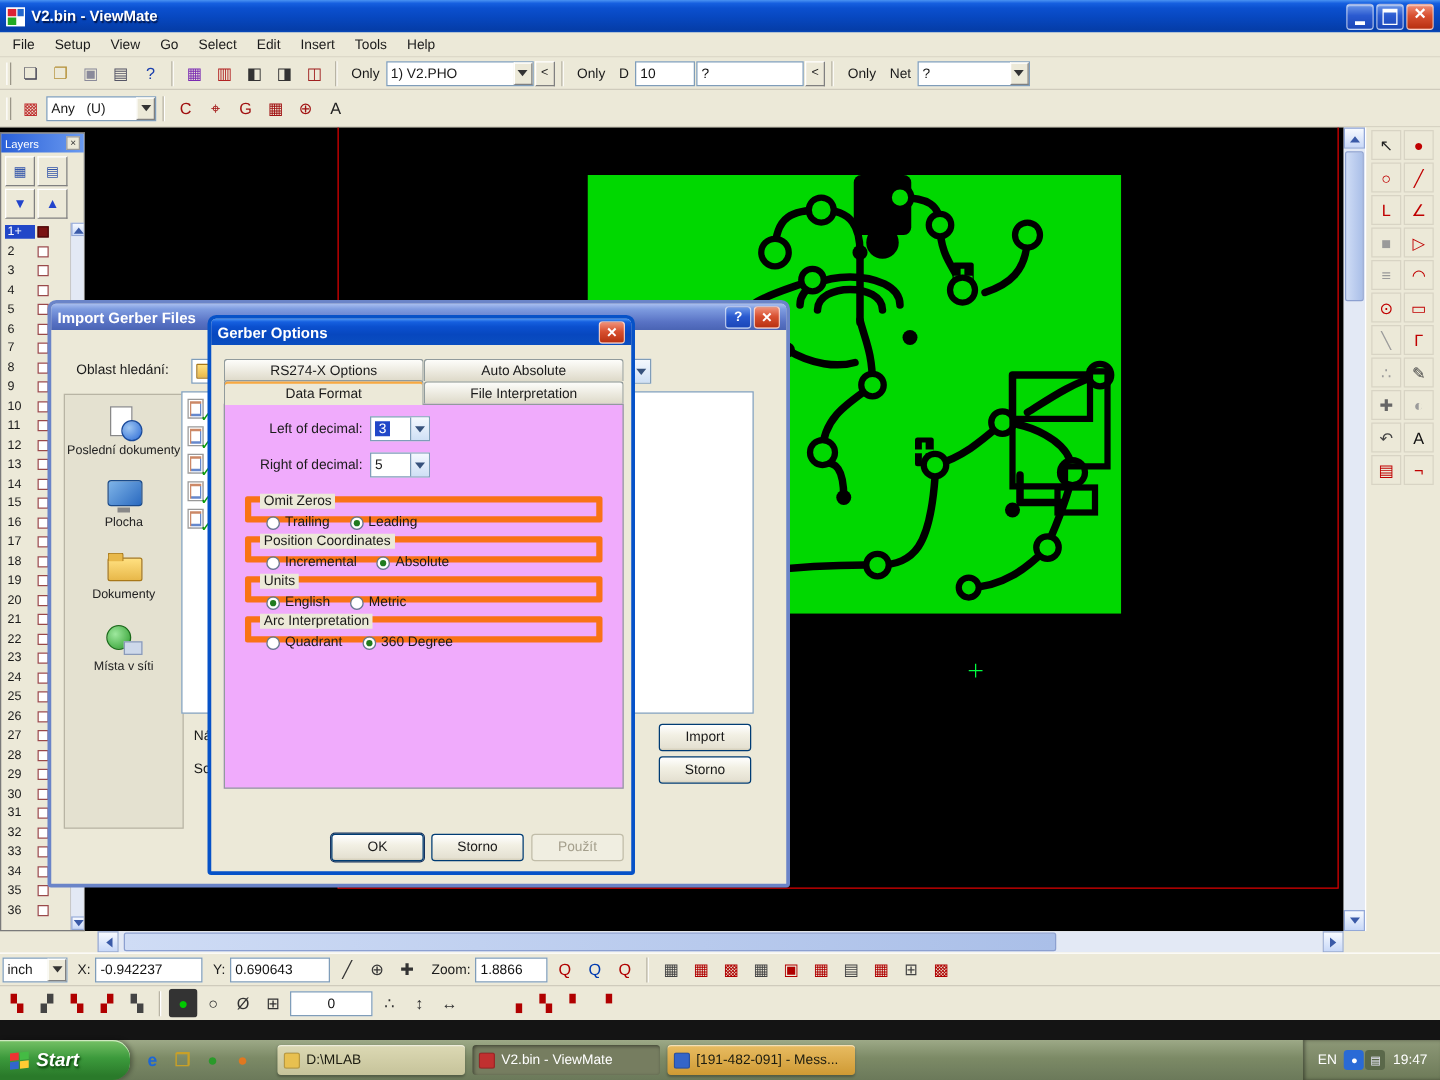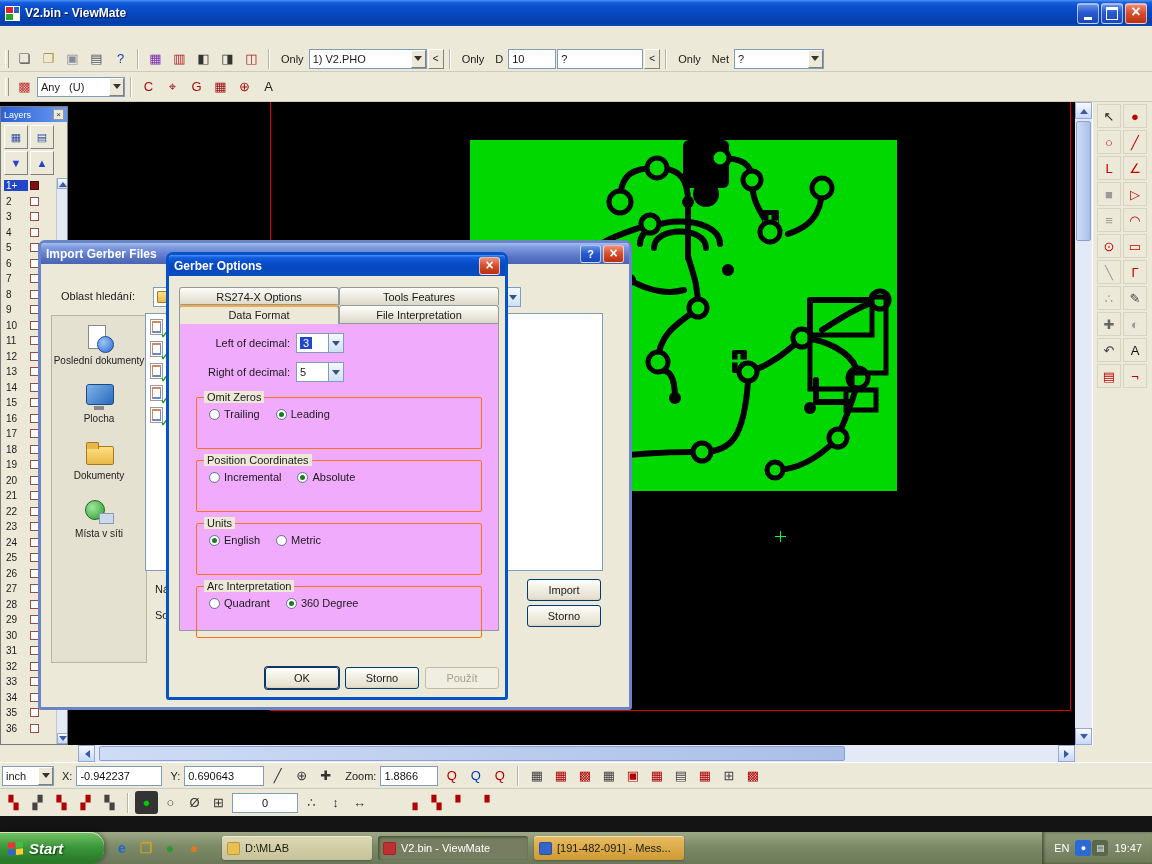--- a/index.html
+++ b/index.html
@@ -116,21 +116,21 @@
 
 .gtrow{position:absolute;display:flex;left:10px;width:320px;height:18px;}
 .gtab{flex:1;display:flex;align-items:center;justify-content:center;font-size:11px;height:18px;
  background:linear-gradient(#fdfdfa,#ddd9c8);border:1px solid #919b9c;border-bottom:none;border-radius:3px 3px 0 0;}
 .gtab.active{background:#ece9d8;height:20px;margin-top:-1px;z-index:4;position:relative;box-shadow:inset 0 2px 0 #f8a840;}
 .gpage{position:absolute;left:10px;top:68px;width:320px;height:308px;border:1px solid #919b9c;background:#f0abfc;z-index:2;}
 .decrow{display:flex;align-items:center;margin:9px 10px 0;}
 .declabel{width:100px;text-align:right;margin-right:6px;}
 .deccombo{width:48px;}
 .selval{background:#2147c8;color:#fff;padding:0 3px;}
-.group{position:relative;margin:11px 16px 0;height:52px;border:1px solid #f97316;border-radius:2px;}
+.group{position:relative;margin:11px 16px 0;height:21px;border:5px solid #f97316;border-radius:2px;}
 .group:first-child{margin-top:15px;}
 .group-label{position:absolute;top:-7px;left:7px;background:#ece9d8;padding:0 3px;font-size:11px;}
 .gopts{display:flex;gap:16px;padding:10px 0 0 12px;}
 .ropt{display:flex;align-items:center;gap:4px;}
 .radio{width:11px;height:11px;border-radius:50%;border:1px solid #64788c;background:radial-gradient(#fff 55%,#dfe4e8);}
 .radio.sel::after{content:"";display:block;width:5px;height:5px;border-radius:50%;background:#1f7a1f;margin:2px;}
 .gbtns{position:absolute;left:0;right:6px;top:412px;display:flex;justify-content:flex-end;gap:6px;text-align:right;}
 
 .statusbar{left:0;top:762px;width:1152px;height:26px;display:flex;align-items:center;background:#ece9d8;border-top:1px solid #fff;padding:0 2px;gap:2px;}
 .editbar{left:0;top:788px;width:1152px;height:28px;display:flex;align-items:center;background:#ece9d8;border-top:1px solid #cfcbbc;padding:0 2px;gap:2px;}
@@ -167,20 +167,31 @@
   <div class="titlebar abs">
     <div class="appicon"></div>
     <div class="title-text">V2.bin - ViewMate</div>
     <div class="winbtns">
       <div class="wbtn min"></div>
       <div class="wbtn max"></div>
       <div class="wbtn close"></div>
     </div>
   </div>
 
+  <div class="menubar abs" id="menubar">
+      <div class="menu-item">File</div>
+      <div class="menu-item">Setup</div>
+      <div class="menu-item">View</div>
+      <div class="menu-item">Go</div>
+      <div class="menu-item">Select</div>
+      <div class="menu-item">Edit</div>
+      <div class="menu-item">Insert</div>
+      <div class="menu-item">Tools</div>
+      <div class="menu-item">Help</div>
+    </div>
 
   <div class="toolbar tb1 abs">
     <div class="grip"></div>
     <div class="iconstrip" id="file-icons">
         <div class="tbtn" style="color: rgb(68, 68, 85);">❏</div>
         <div class="tbtn" style="color: rgb(181, 146, 58);">❐</div>
         <div class="tbtn" style="color: rgb(138, 138, 154);">▣</div>
         <div class="tbtn" style="color: rgb(85, 85, 102);">▤</div>
         <div class="tbtn" style="color: rgb(26, 63, 174);">?</div>
       </div>
@@ -579,21 +590,21 @@
       <div class="xpbtn abs" style="left:486px;top:362px">Storno</div>
     </div>
 
     <div class="dlg gerber-dlg">
       <div class="dlg-title">
         <span>Gerber Options</span>
         <span class="dlg-btn close" style="margin-left:auto"></span>
       </div>
       <div class="gtrow" id="gtabs-r1" style="top:32px">
           <div class="gtab">RS274-X Options</div>
-          <div class="gtab">Tools Features</div>
+          <div class="gtab">Auto Absolute</div>
         </div>
       <div class="gtrow" id="gtabs-r2" style="top:50px">
           <div class="gtab active">Data Format</div>
           <div class="gtab">File Interpretation</div>
         </div>
       <div class="gpage">
         <div class="decrow">
           <span class="declabel">Left of decimal:</span>
           <div class="combo deccombo">
             <span class="selval">3</span>

